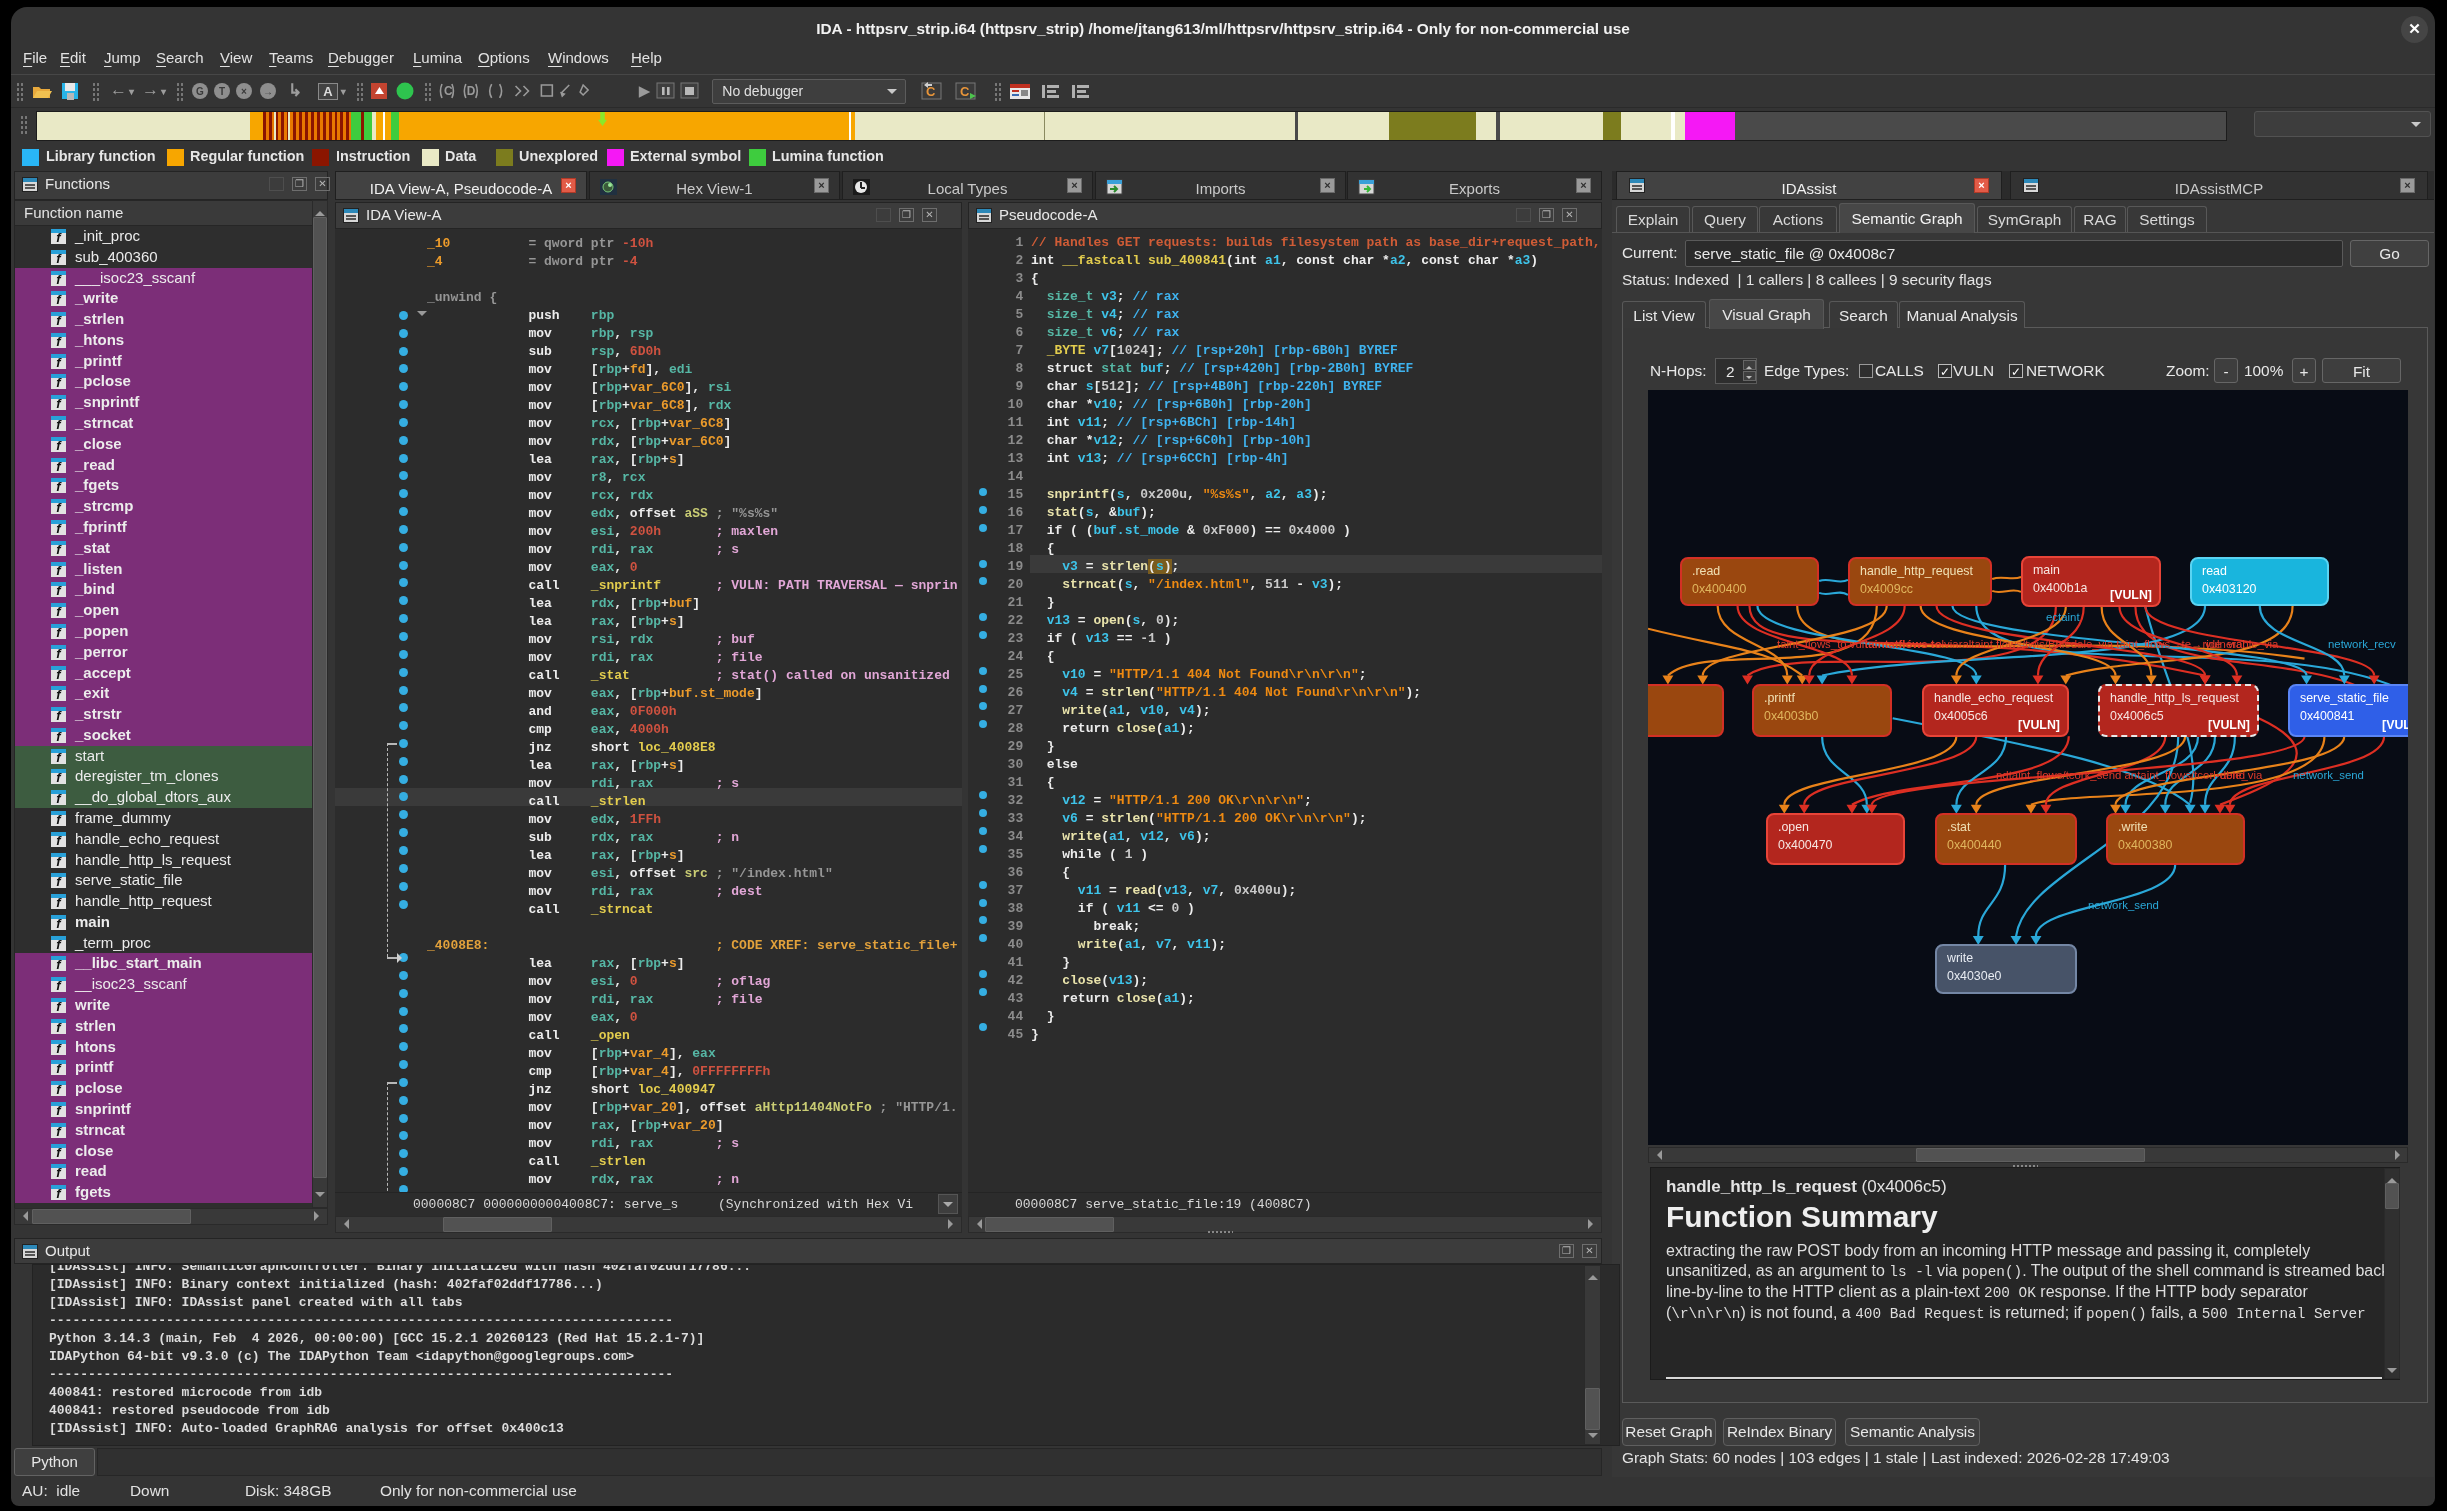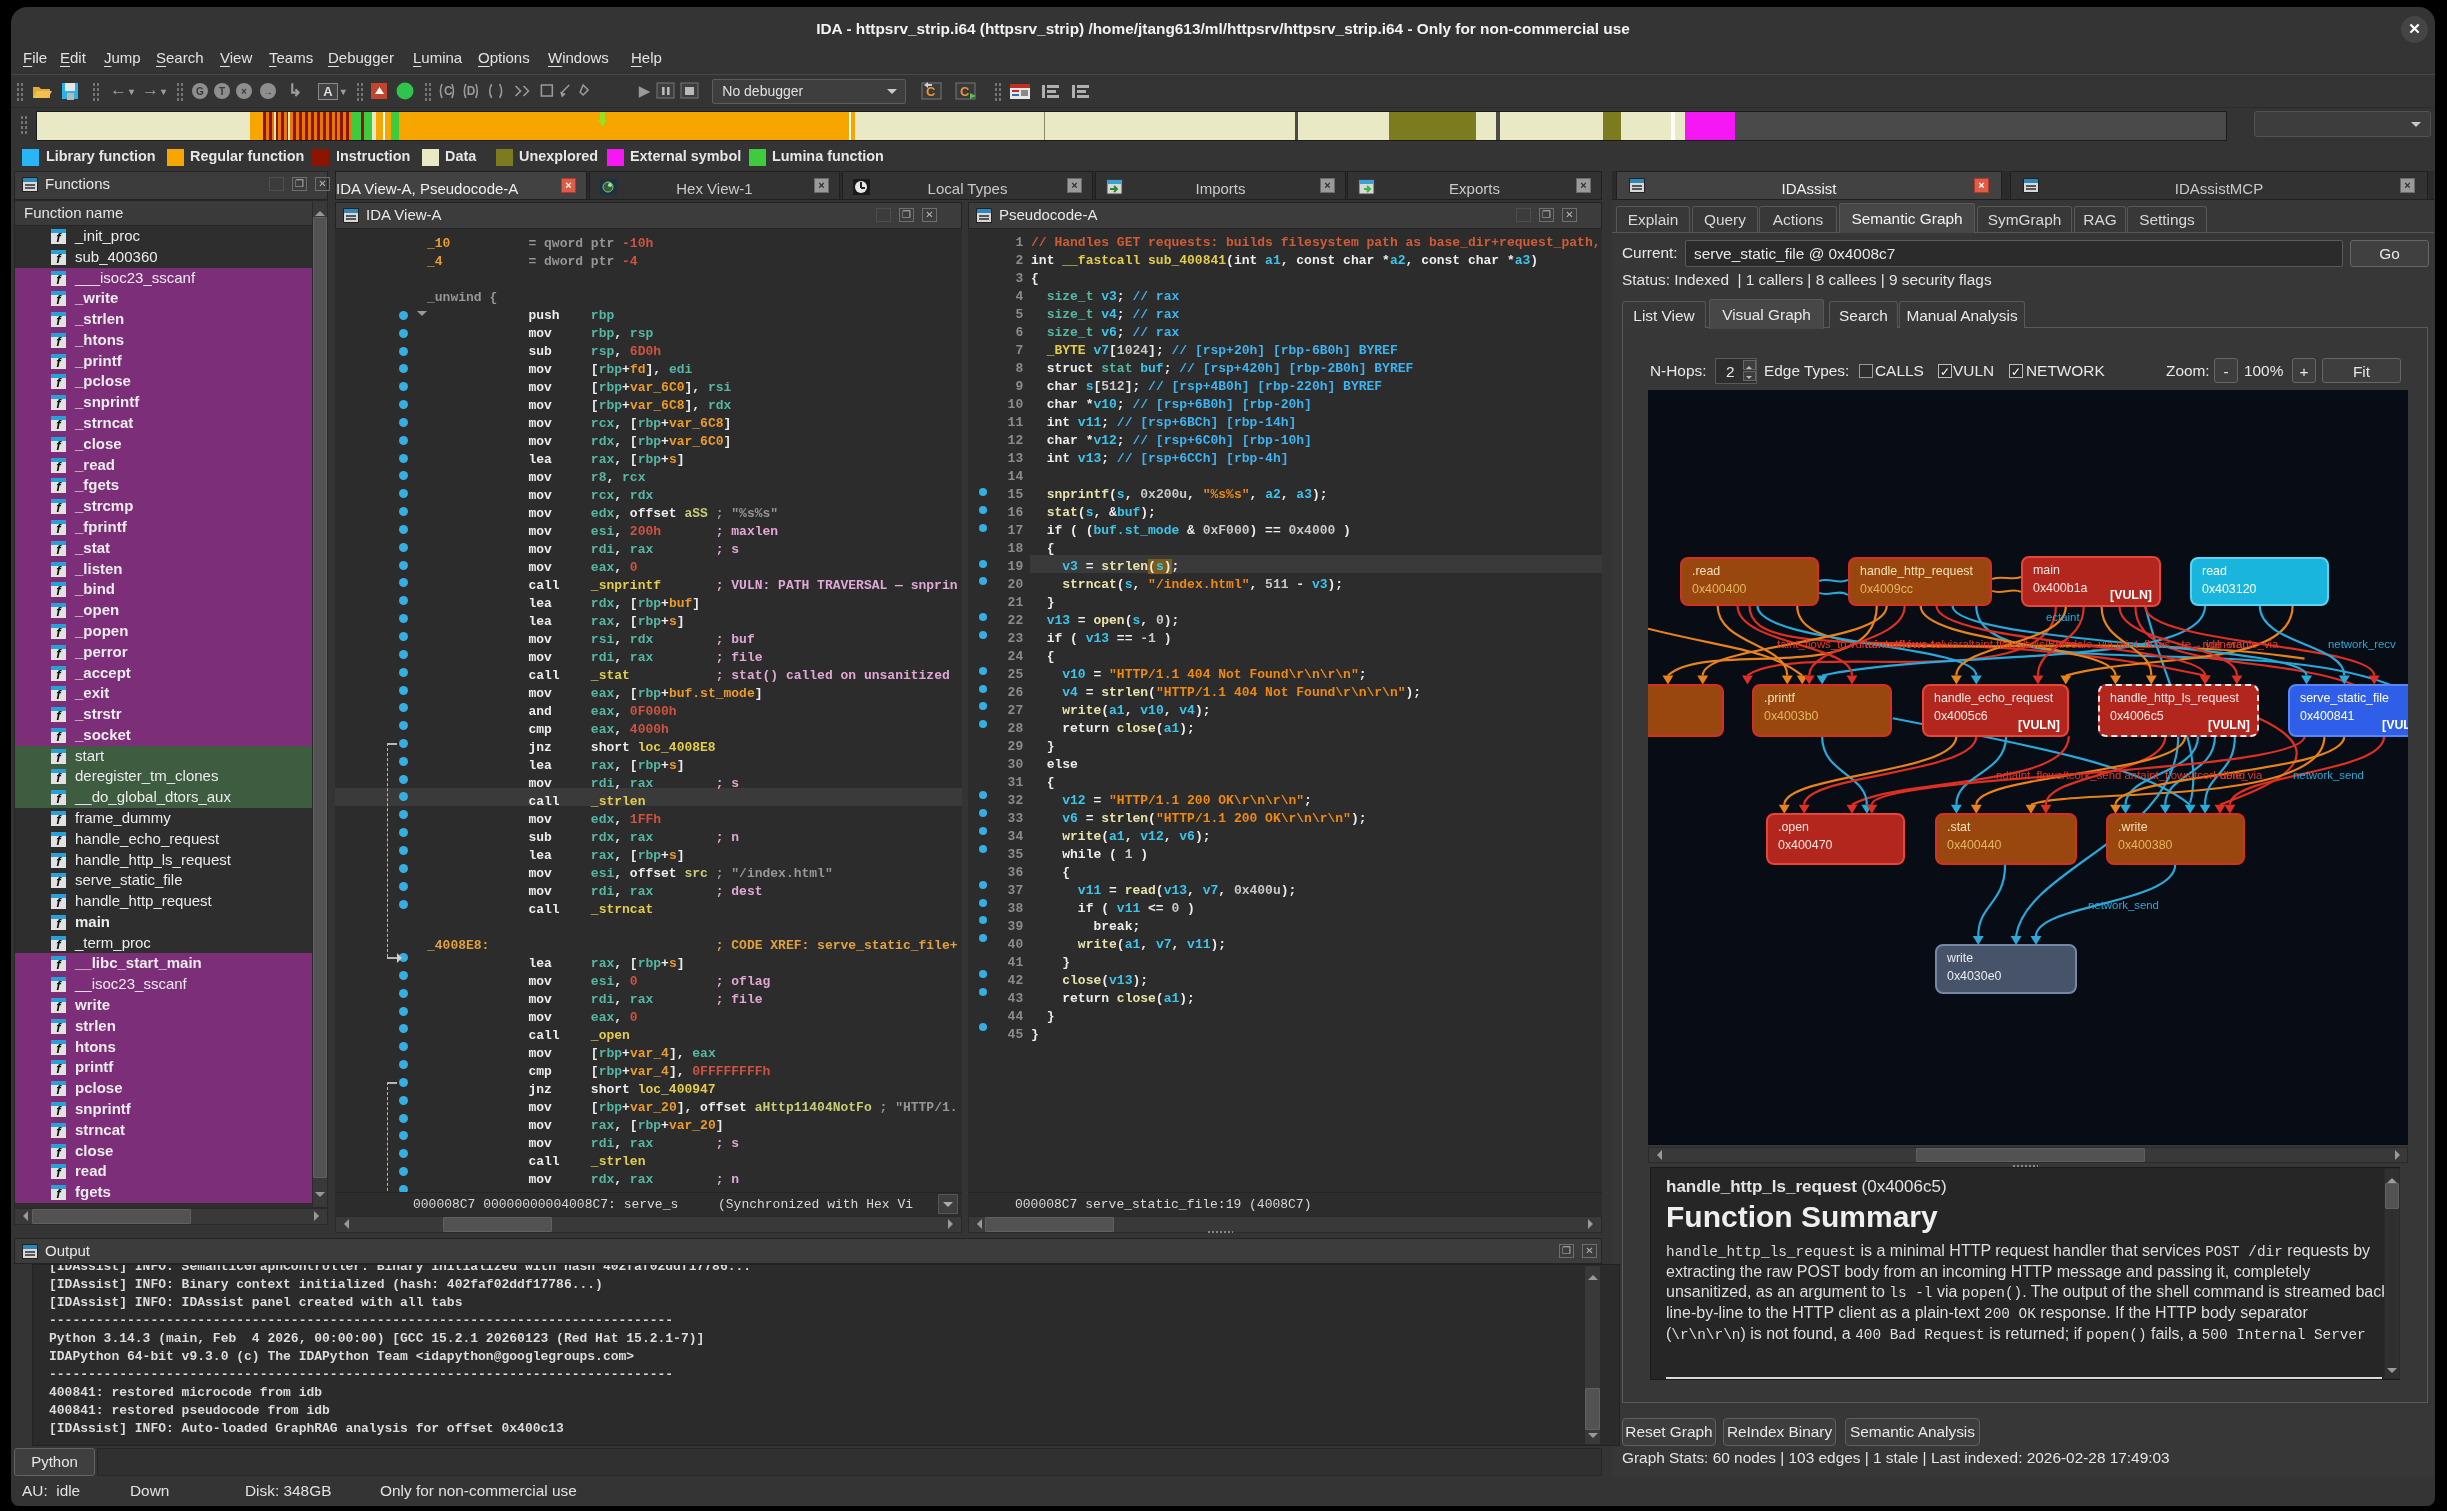--- a/index.html
+++ b/index.html
@@ -612,21 +612,21 @@
     <div class="sb" style="left:312px;top:200px;width:16px;height:1008px"></div>
     <div class="sbarr" style="left:315px;top:206px;border-bottom-color:#9a9a9a"></div>
     <div class="sbarr" style="left:315px;top:1192px;border-top-color:#9a9a9a"></div>
     <div class="sbthumb" style="left:313px;top:217px;width:14px;height:961px"></div>
     <div class="sb" style="left:14px;top:1208px;width:314px;height:17px"></div>
     <div class="sbarr" style="left:18px;top:1211px;border-right-color:#9a9a9a"></div>
     <div class="sbarr" style="left:314px;top:1211px;border-left-color:#9a9a9a"></div>
     <div class="sbthumb" style="left:32px;top:1209px;width:159px;height:15px"></div>
     <div class="tabstrip" style="left:335px;top:171px;width:1267px;height:29px"></div>
     <div class="tab act" style="left:335px;top:171px;width:252px;height:29px;position:absolute">
-      <span style="position:absolute;left:0;width:100%;top:4px">IDA View-A, Pseudocode-A</span>
+      <span style="position:absolute;left:0;width:100%;text-align:center;top:4px">IDA View-A, Pseudocode-A</span>
       <span class="tx red" style="position:absolute;right:10px;top:6px">×</span>
     </div>
     <div class="tab" style="left:589px;top:171px;width:251px;height:29px;position:absolute">
       <span class="ticon"><svg width="17" height="16" viewBox="0 0 17 16">
           <rect width="17" height="16" fill="#203040"></rect>
           <circle cx="8" cy="8" r="5" fill="#3a5a3a" stroke="#7ac87a"></circle>
           <circle cx="10" cy="6" r="2" fill="#9ae89a"></circle>
         </svg></span>
       <span style="position:absolute;left:0;width:100%;text-align:center;top:4px">Hex View-1</span>
       <span class="tx" style="position:absolute;right:10px;top:6px">×</span>
@@ -992,21 +992,20 @@
     </div>
     <div class="sb" style="left:1648px;top:1147px;width:760px;height:16px"></div>
     <div class="sbarr" style="left:1652px;top:1150px;border-right-color:#9a9a9a"></div>
     <div class="sbarr" style="left:2395px;top:1150px;border-left-color:#9a9a9a"></div>
     <div class="sbthumb" style="left:1916px;top:1148px;width:229px;height:14px"></div>
     <div class="abs" style="left:2012px;top:1164px;width:26px;height:4px;background-image:radial-gradient(circle,#888 1px,transparent 1.3px);background-size:4px 4px"></div>
     <div class="abs" style="left:1650px;top:1167px;width:750px;height:213px;background:#262626;border:1px solid #1b1b1b;overflow:hidden;color:#e3e3e3">
       <div style="position:absolute;left:15px;top:9px;font-size:17px"><b>handle_http_ls_request</b> (0x4006c5)</div>
       <div style="position:absolute;left:15px;top:32px;font-size:30px;font-weight:bold;color:#efefef">Function Summary</div>
       <div style="position:absolute;left:15px;top:73px;font-size:16px;line-height:20px;color:#dedede">
-        <div style="white-space:nowrap"><span style="font-family:'Liberation Mono',monospace;font-size:14.4px">handle_http_ls_request</span> is a minimal HTTP request handler that services <span style="font-family:'Liberation Mono',monospace;font-size:14.4px">POST /dir</span> requests by</div>
         <div style="white-space:nowrap">extracting the raw POST body from an incoming HTTP message and passing it, completely</div>
         <div style="white-space:nowrap">unsanitized, as an argument to <span style="font-family:'Liberation Mono',monospace;font-size:14.4px">ls -l</span> via <span style="font-family:'Liberation Mono',monospace;font-size:14.4px">popen()</span>. The output of the shell command is streamed back</div>
         <div style="white-space:nowrap">line-by-line to the HTTP client as a plain-text <span style="font-family:'Liberation Mono',monospace;font-size:14.4px">200 OK</span> response. If the HTTP body separator</div>
         <div style="white-space:nowrap">(<span style="font-family:'Liberation Mono',monospace;font-size:14.4px">\r\n\r\n</span>) is not found, a <span style="font-family:'Liberation Mono',monospace;font-size:14.4px">400 Bad Request</span> is returned; if <span style="font-family:'Liberation Mono',monospace;font-size:14.4px">popen()</span> fails, a <span style="font-family:'Liberation Mono',monospace;font-size:14.4px">500 Internal Server</span></div>
       </div>
       <div style="position:absolute;left:15px;top:209px;width:716px;height:2px;background:#d8d8d8"></div>
     </div>
     <div class="sb" style="left:2384px;top:1168px;width:16px;height:211px;background:#303030"></div>
     <div class="sbarr" style="left:2387px;top:1173px;border-bottom-color:#9a9a9a"></div>
     <div class="sbarr" style="left:2387px;top:1368px;border-top-color:#9a9a9a"></div>

